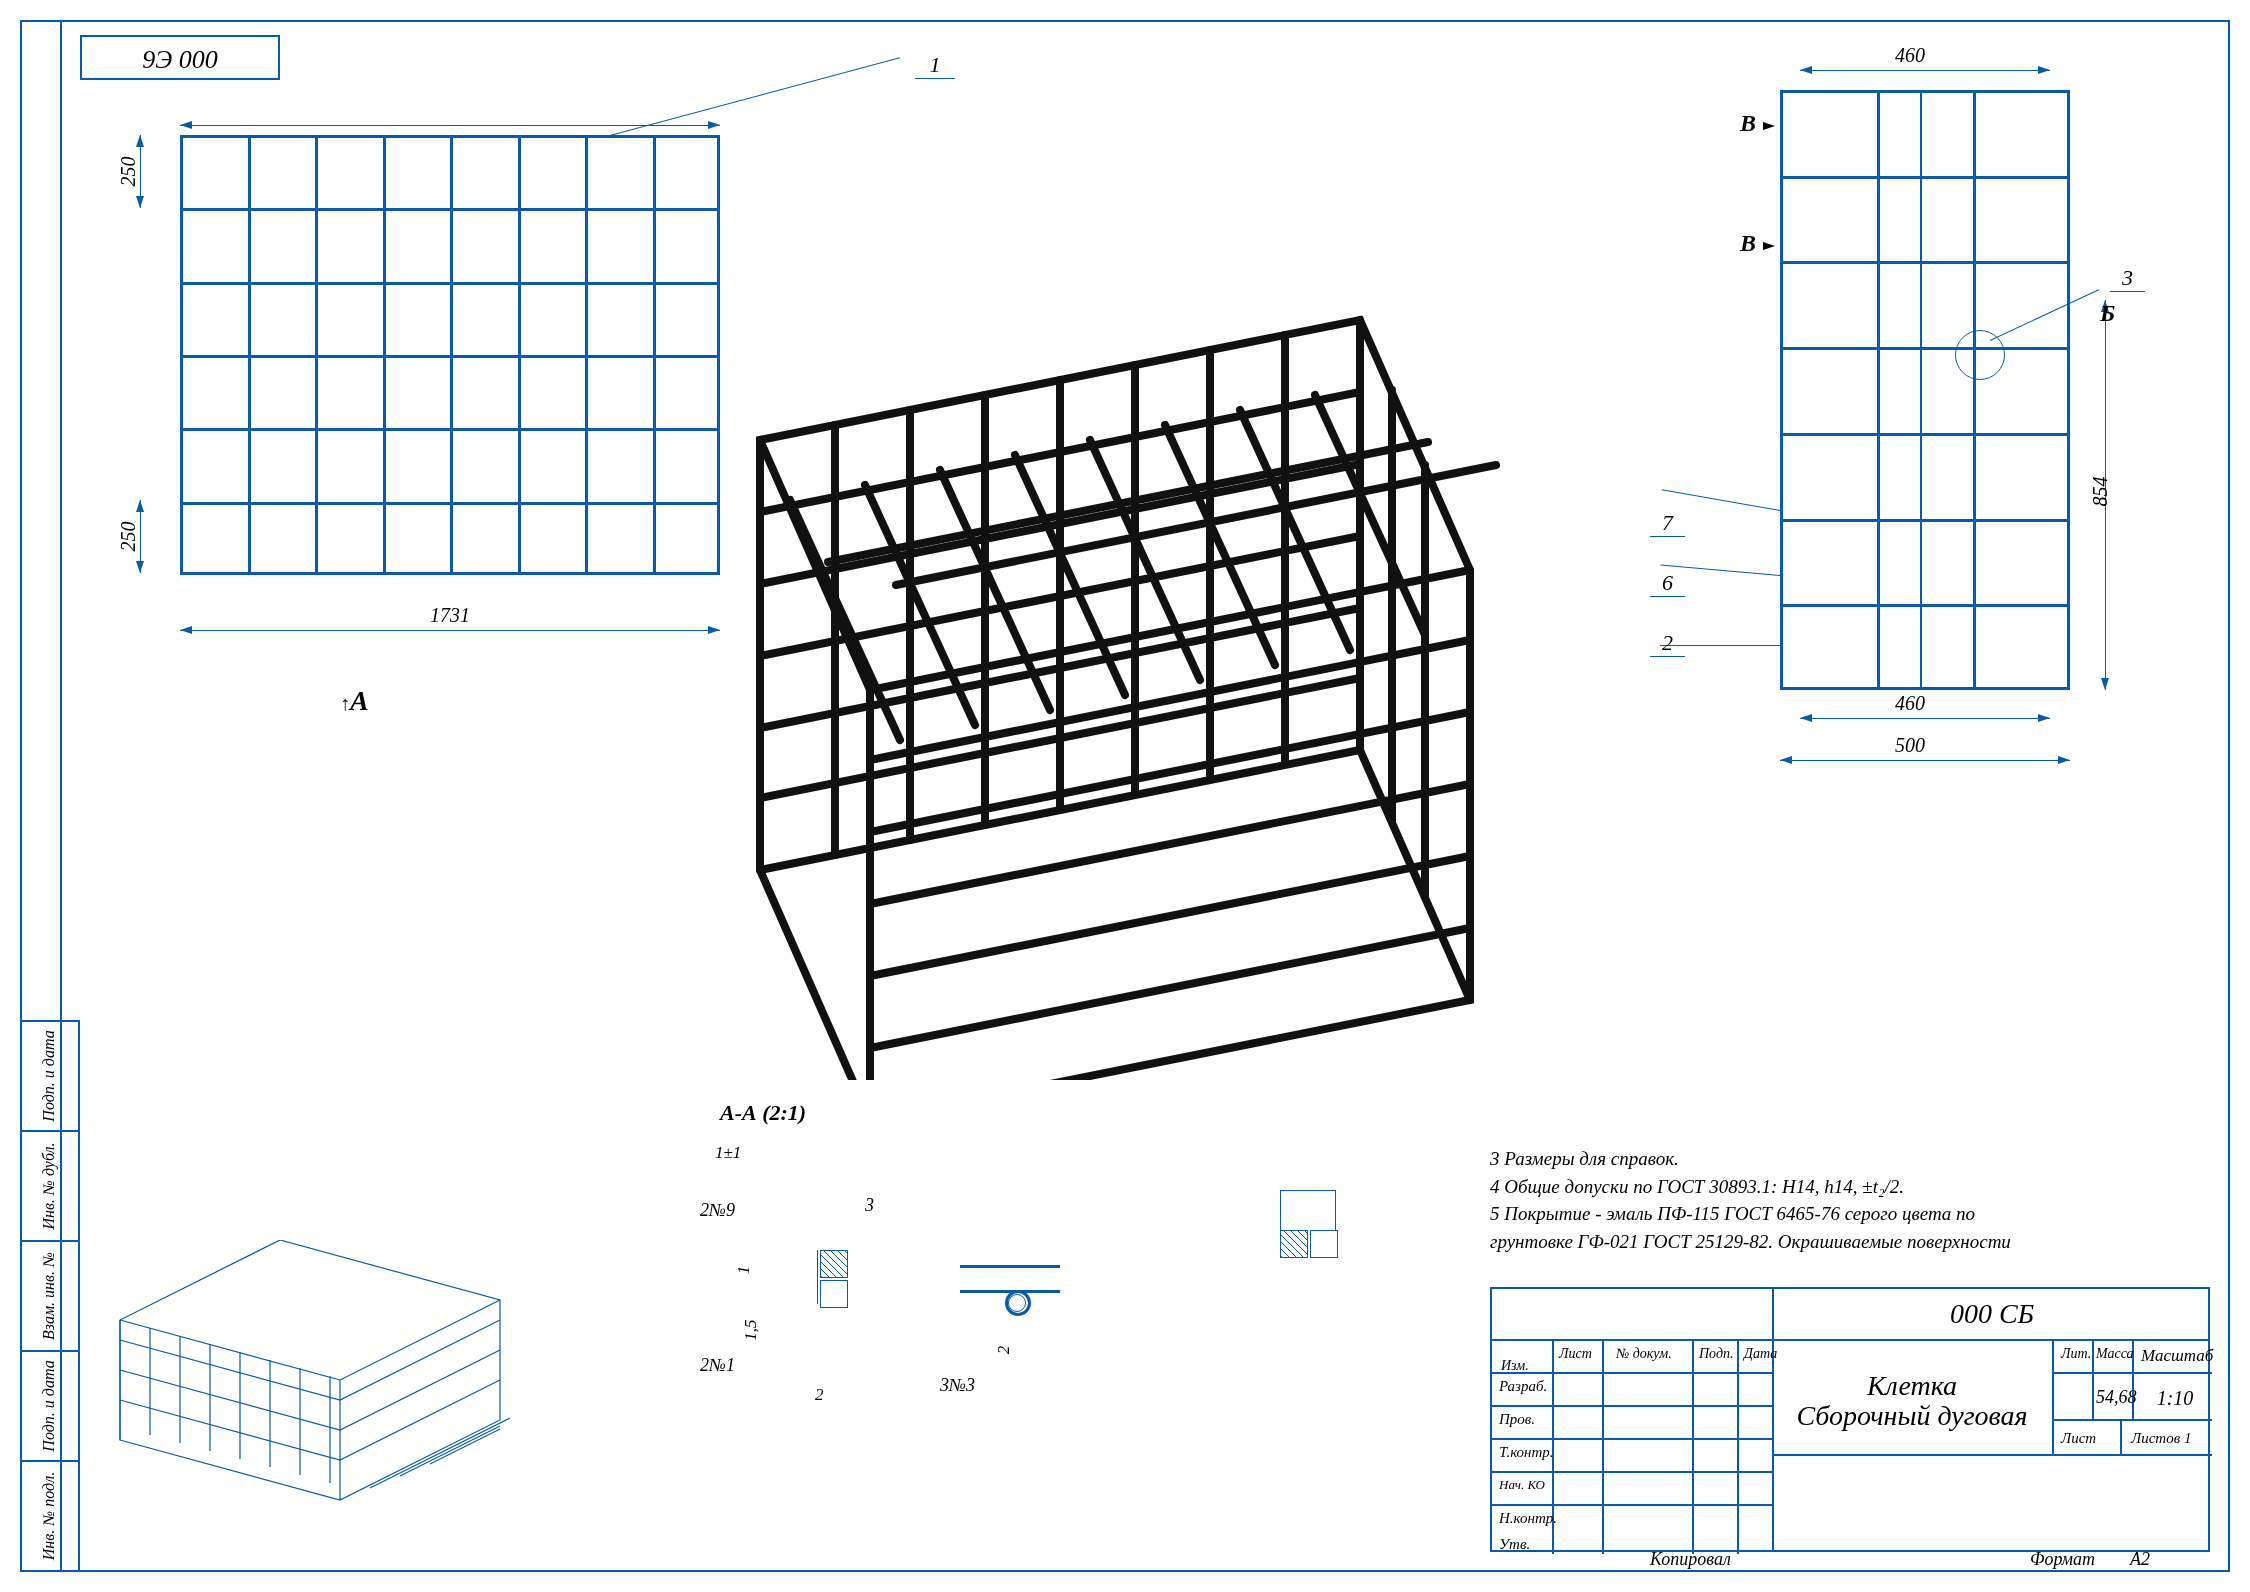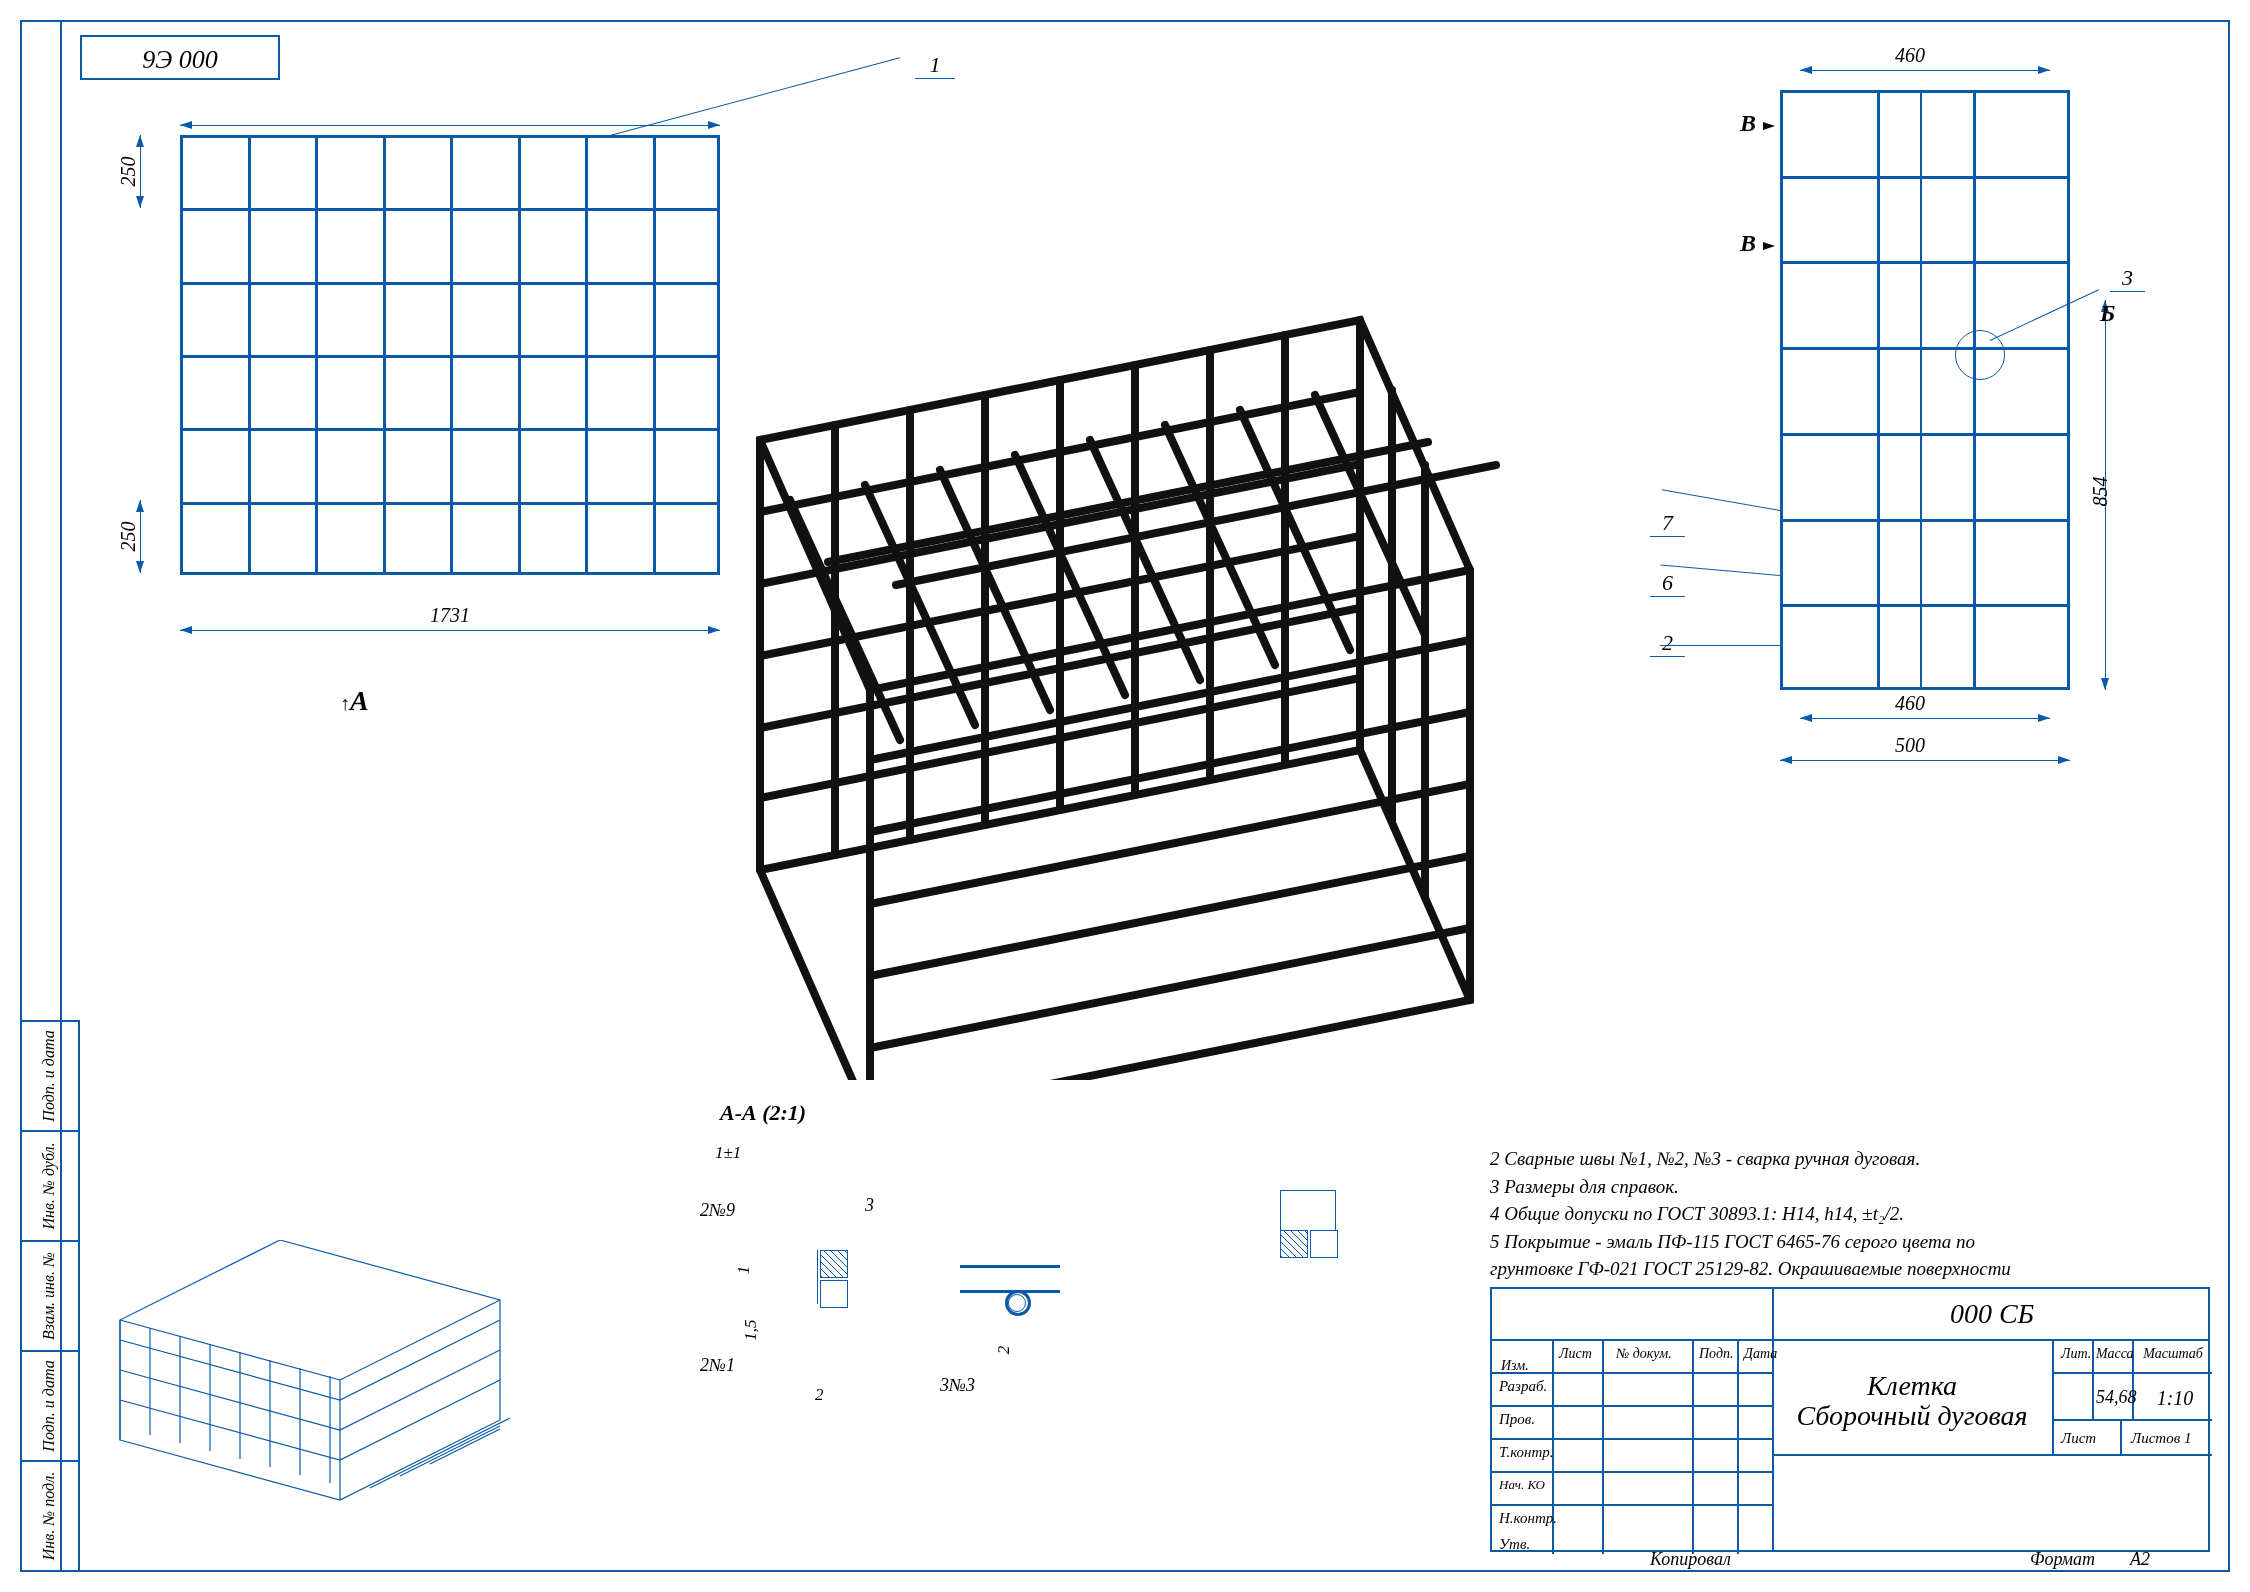--- a/index.html
+++ b/index.html
@@ -222,21 +222,20 @@
 <path d="M120 332 L720 212 M120 404 L720 284 M120 476 L720 356 M120 548 L720 428 M120 618 L720 498"></path>
 
 <path d="M752 210 L752 640 M785 285 L785 715 M230 580 L830 460 M230 652 L830 532 M230 724 L830 604 M230 796 L830 676 M230 868 L830 748"></path>
 
 <path d="M188 382 L788 262 M256 405 L856 285 M150 320 L260 560 M225 305 L335 545 M300 290 L410 530 M375 275 L485 515 M450 260 L560 500 M525 245 L635 485 M600 230 L710 470 M675 215 L785 455"></path>
 </g>
 </svg>
 </div>
 
 <div class="notes">
-<div>2 Сварные швы №1, №2, №3 - сварка ручная дуговая.</div>
 <div>3 Размеры для справок.</div>
 <div>4 Общие допуски по ГОСТ 30893.1: H14, h14, ±t₂/2.</div>
 <div>5 Покрытие - эмаль ПФ-115  ГОСТ 6465-76 серого цвета по</div>
 <div>грунтовке ГФ-021 ГОСТ 25129-82. Окрашиваемые поверхности</div>
 </div>
 
 <div class="tb">
 <div class="vsep" style="left:280px"></div>
 <div class="vsep" style="left:560px;top:50px;height:115px"></div>
 <div class="vsep" style="left:600px;top:50px;height:80px"></div>
@@ -269,21 +268,21 @@
 <div class="tcell" style="left:3px;top:152px;font-size:15px">Т.контр.</div>
 <div class="tcell" style="left:3px;top:185px;font-size:13px">Нач. КО</div>
 <div class="tcell" style="left:3px;top:218px;font-size:15px">Н.контр.</div>
 <div class="tcell" style="left:3px;top:244px;font-size:15px">Утв.</div>
 
 <div class="tcell med" style="left:280px;top:78px;width:280px;text-align:center">Клетка</div>
 <div class="tcell med" style="left:280px;top:108px;width:280px;text-align:center">Сборочный дуговая</div>
 
 <div class="tcell" style="left:565px;top:54px;font-size:14px;width:35px;text-align:center">Лит.</div>
 <div class="tcell" style="left:600px;top:54px;font-size:14px;width:45px;text-align:center">Масса</div>
-<div class="tcell" style="left:645px;top:54px;font-size:14px;width:72px;text-align:center">Масштаб</div>
+<div class="tcell" style="left:645px;top:54px;font-size:17px;width:72px;text-align:center">Масштаб</div>
 <div class="tcell" style="left:600px;top:95px;font-size:18px;width:45px;text-align:right">54,68</div>
 <div class="tcell" style="left:648px;top:95px;font-size:20px;width:70px;text-align:center">1:10</div>
 
 <div class="tcell" style="left:565px;top:138px;font-size:15px">Лист</div>
 <div class="tcell" style="left:635px;top:138px;font-size:15px">Листов   1</div>
 <div class="vsep" style="left:628px;top:130px;height:35px"></div>
 </div>
 
 <div class="bottom-txt" style="left:1650px">Копировал</div>
 <div class="bottom-txt" style="left:2030px">Формат</div>

